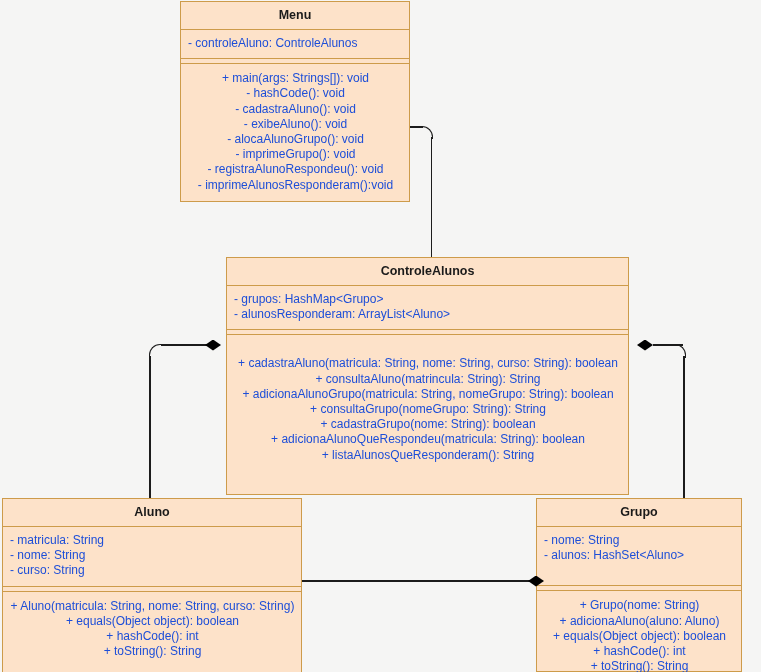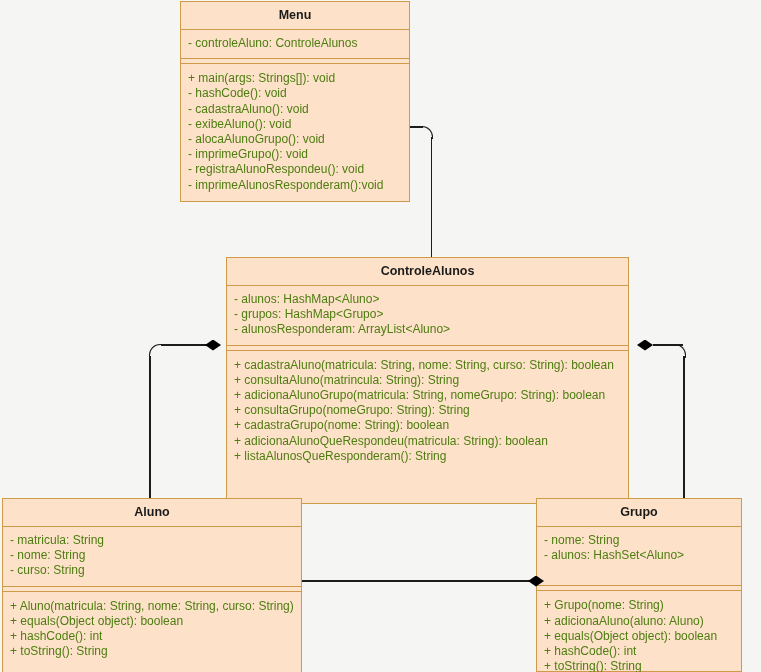--- a/index.html
+++ b/index.html
@@ -35,24 +35,25 @@
     padding: 6px 6px 7px 7px;
     border-bottom: 1px solid #cd9b4a;
   }
   .uml-sep {
     height: 4px;
     border-bottom: 1px solid #cd9b4a;
     background: #fde2c9;
   }
   .uml-methods {
     padding: 7px 6px 8px 7px;
+    text-align: center;
   }
   .uml-row {
     font-size: 12px;
-    color: #4d7c0f;
+    color: #1d4ed8;
     line-height: 15.2px;
     white-space: nowrap;
   }
   .conn {
     position: absolute;
     background: #1c1c1c;
     z-index: 1;
   }
   .conn-h { height: 1.4px; }
   .conn-v { width: 1.4px; }
@@ -118,26 +119,25 @@
       <div class="uml-row">- alocaAlunoGrupo(): void</div>
       <div class="uml-row">- imprimeGrupo(): void</div>
       <div class="uml-row">- registraAlunoRespondeu(): void</div>
       <div class="uml-row">- imprimeAlunosResponderam():void</div>
     </div>
   </div>
 
   <div class="uml-class" style="left:226px; top:257px; width:403px;">
     <div class="uml-title">ControleAlunos</div>
     <div class="uml-attrs">
-      <div class="uml-row">- alunos: HashMap&lt;Aluno&gt;</div>
       <div class="uml-row">- grupos: HashMap&lt;Grupo&gt;</div>
       <div class="uml-row">- alunosResponderam: ArrayList&lt;Aluno&gt;</div>
     </div>
     <div class="uml-sep"></div>
-    <div class="uml-methods" style="padding-bottom:39px;">
+    <div class="uml-methods" style="padding-bottom:31px;margin-top:14px;">
       <div class="uml-row">+ cadastraAluno(matricula: String, nome: String, curso: String): boolean</div>
       <div class="uml-row">+ consultaAluno(matrincula: String): String</div>
       <div class="uml-row">+ adicionaAlunoGrupo(matricula: String, nomeGrupo: String): boolean</div>
       <div class="uml-row">+ consultaGrupo(nomeGrupo: String): String</div>
       <div class="uml-row">+ cadastraGrupo(nome: String): boolean</div>
       <div class="uml-row">+ adicionaAlunoQueRespondeu(matricula: String): boolean</div>
       <div class="uml-row">+ listaAlunosQueResponderam(): String</div>
     </div>
   </div>
 

